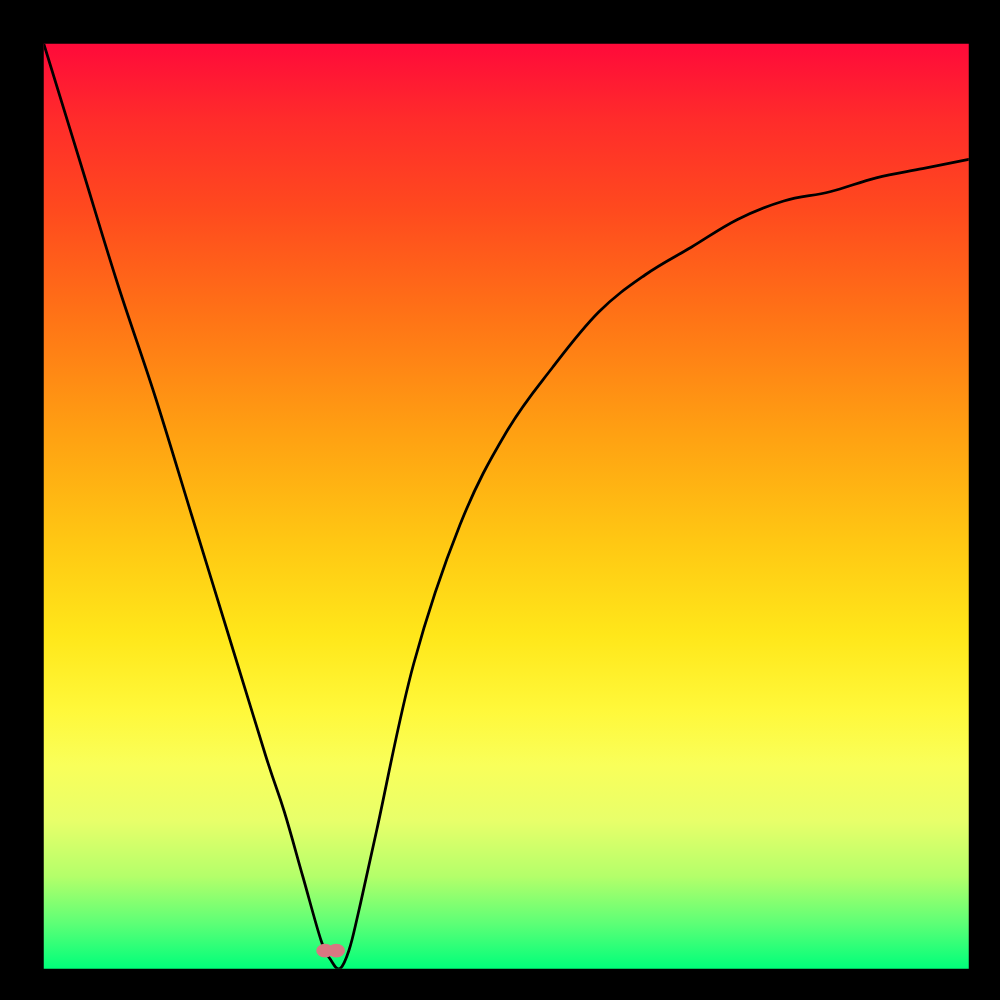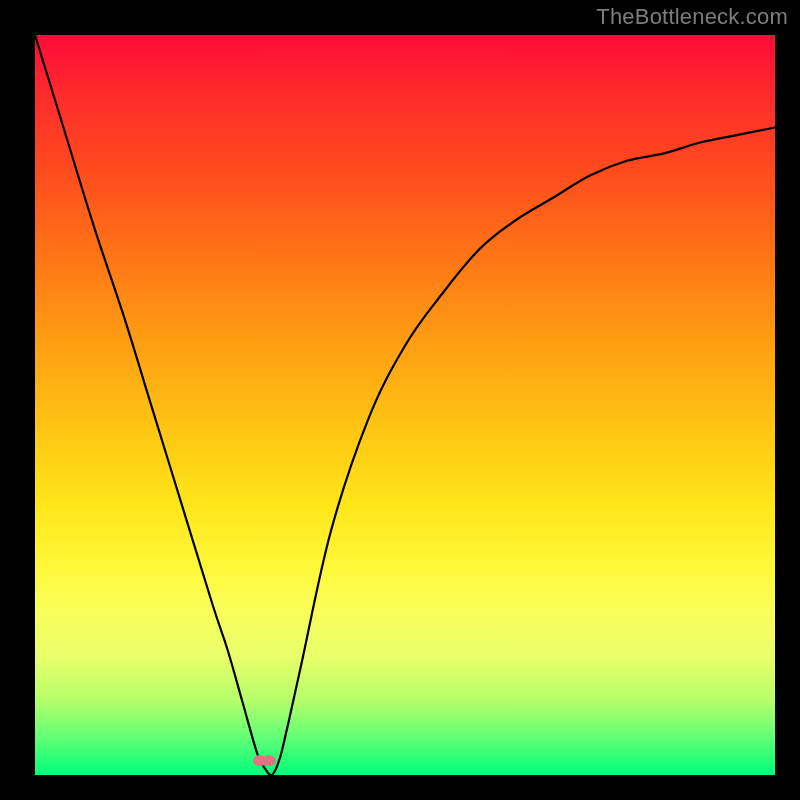--- a/index.html
+++ b/index.html
@@ -77,14 +77,13 @@
     <svg class="curve" viewBox="0 0 740 740" preserveAspectRatio="none">
       <path id="curve-path" fill="none" stroke="#000000" stroke-width="2.2" stroke-linejoin="round" stroke-linecap="round" d="M 0.00 0.00 C 5.33 17.32, 18.94 61.57, 29.60 96.20 C 40.26 130.83, 48.54 159.10, 59.20 192.40 C 69.86 225.70, 78.14 247.90, 88.80 281.20 C 99.46 314.50, 107.74 342.77, 118.40 377.40 C 129.06 412.03, 137.34 438.97, 148.00 473.60 C 158.66 508.23, 169.61 544.49, 177.60 569.80 C 185.59 595.11, 187.07 596.88, 192.40 614.20 C 197.73 631.52, 201.87 647.35, 207.20 666.00 C 212.53 684.65, 218.00 705.81, 222.00 717.80 C 226.00 729.79, 226.74 728.60, 229.40 732.60 C 232.06 736.60, 234.14 741.33, 236.80 740.00 C 239.46 738.67, 241.54 733.19, 244.20 725.20 C 246.86 717.21, 247.60 712.92, 251.60 695.60 C 255.60 678.28, 258.41 664.96, 266.40 629.00 C 274.39 593.04, 284.01 539.76, 296.00 495.80 C 307.99 451.84, 319.68 418.10, 333.00 384.80 C 346.32 351.50, 356.68 333.44, 370.00 310.80 C 383.32 288.16, 393.68 276.32, 407.00 259.00 C 420.32 241.68, 430.68 227.92, 444.00 214.60 C 457.32 201.28, 467.68 194.32, 481.00 185.00 C 494.32 175.68, 504.68 170.79, 518.00 162.80 C 531.32 154.81, 541.68 147.26, 555.00 140.60 C 568.32 133.94, 578.68 129.80, 592.00 125.80 C 605.32 121.80, 615.68 121.73, 629.00 118.40 C 642.32 115.07, 652.68 110.63, 666.00 107.30 C 679.32 103.97, 689.68 102.56, 703.00 99.90 C 716.32 97.24, 733.34 93.83, 740.00 92.50"></path>
     </svg>
 
     <div id="markers-layer">
         <div class="marker" style="width: 14px; height: 11px; left: 217.96px; top: 719.7px; background: rgb(217, 119, 130);"></div>
         <div class="marker" style="width: 14px; height: 11px; left: 226.84px; top: 719.7px; background: rgb(217, 119, 130);"></div>
       </div>
   </div>
 
-  <div class="watermark">TheBottleneck.com</div>
 </div>
 
 </body></html>

